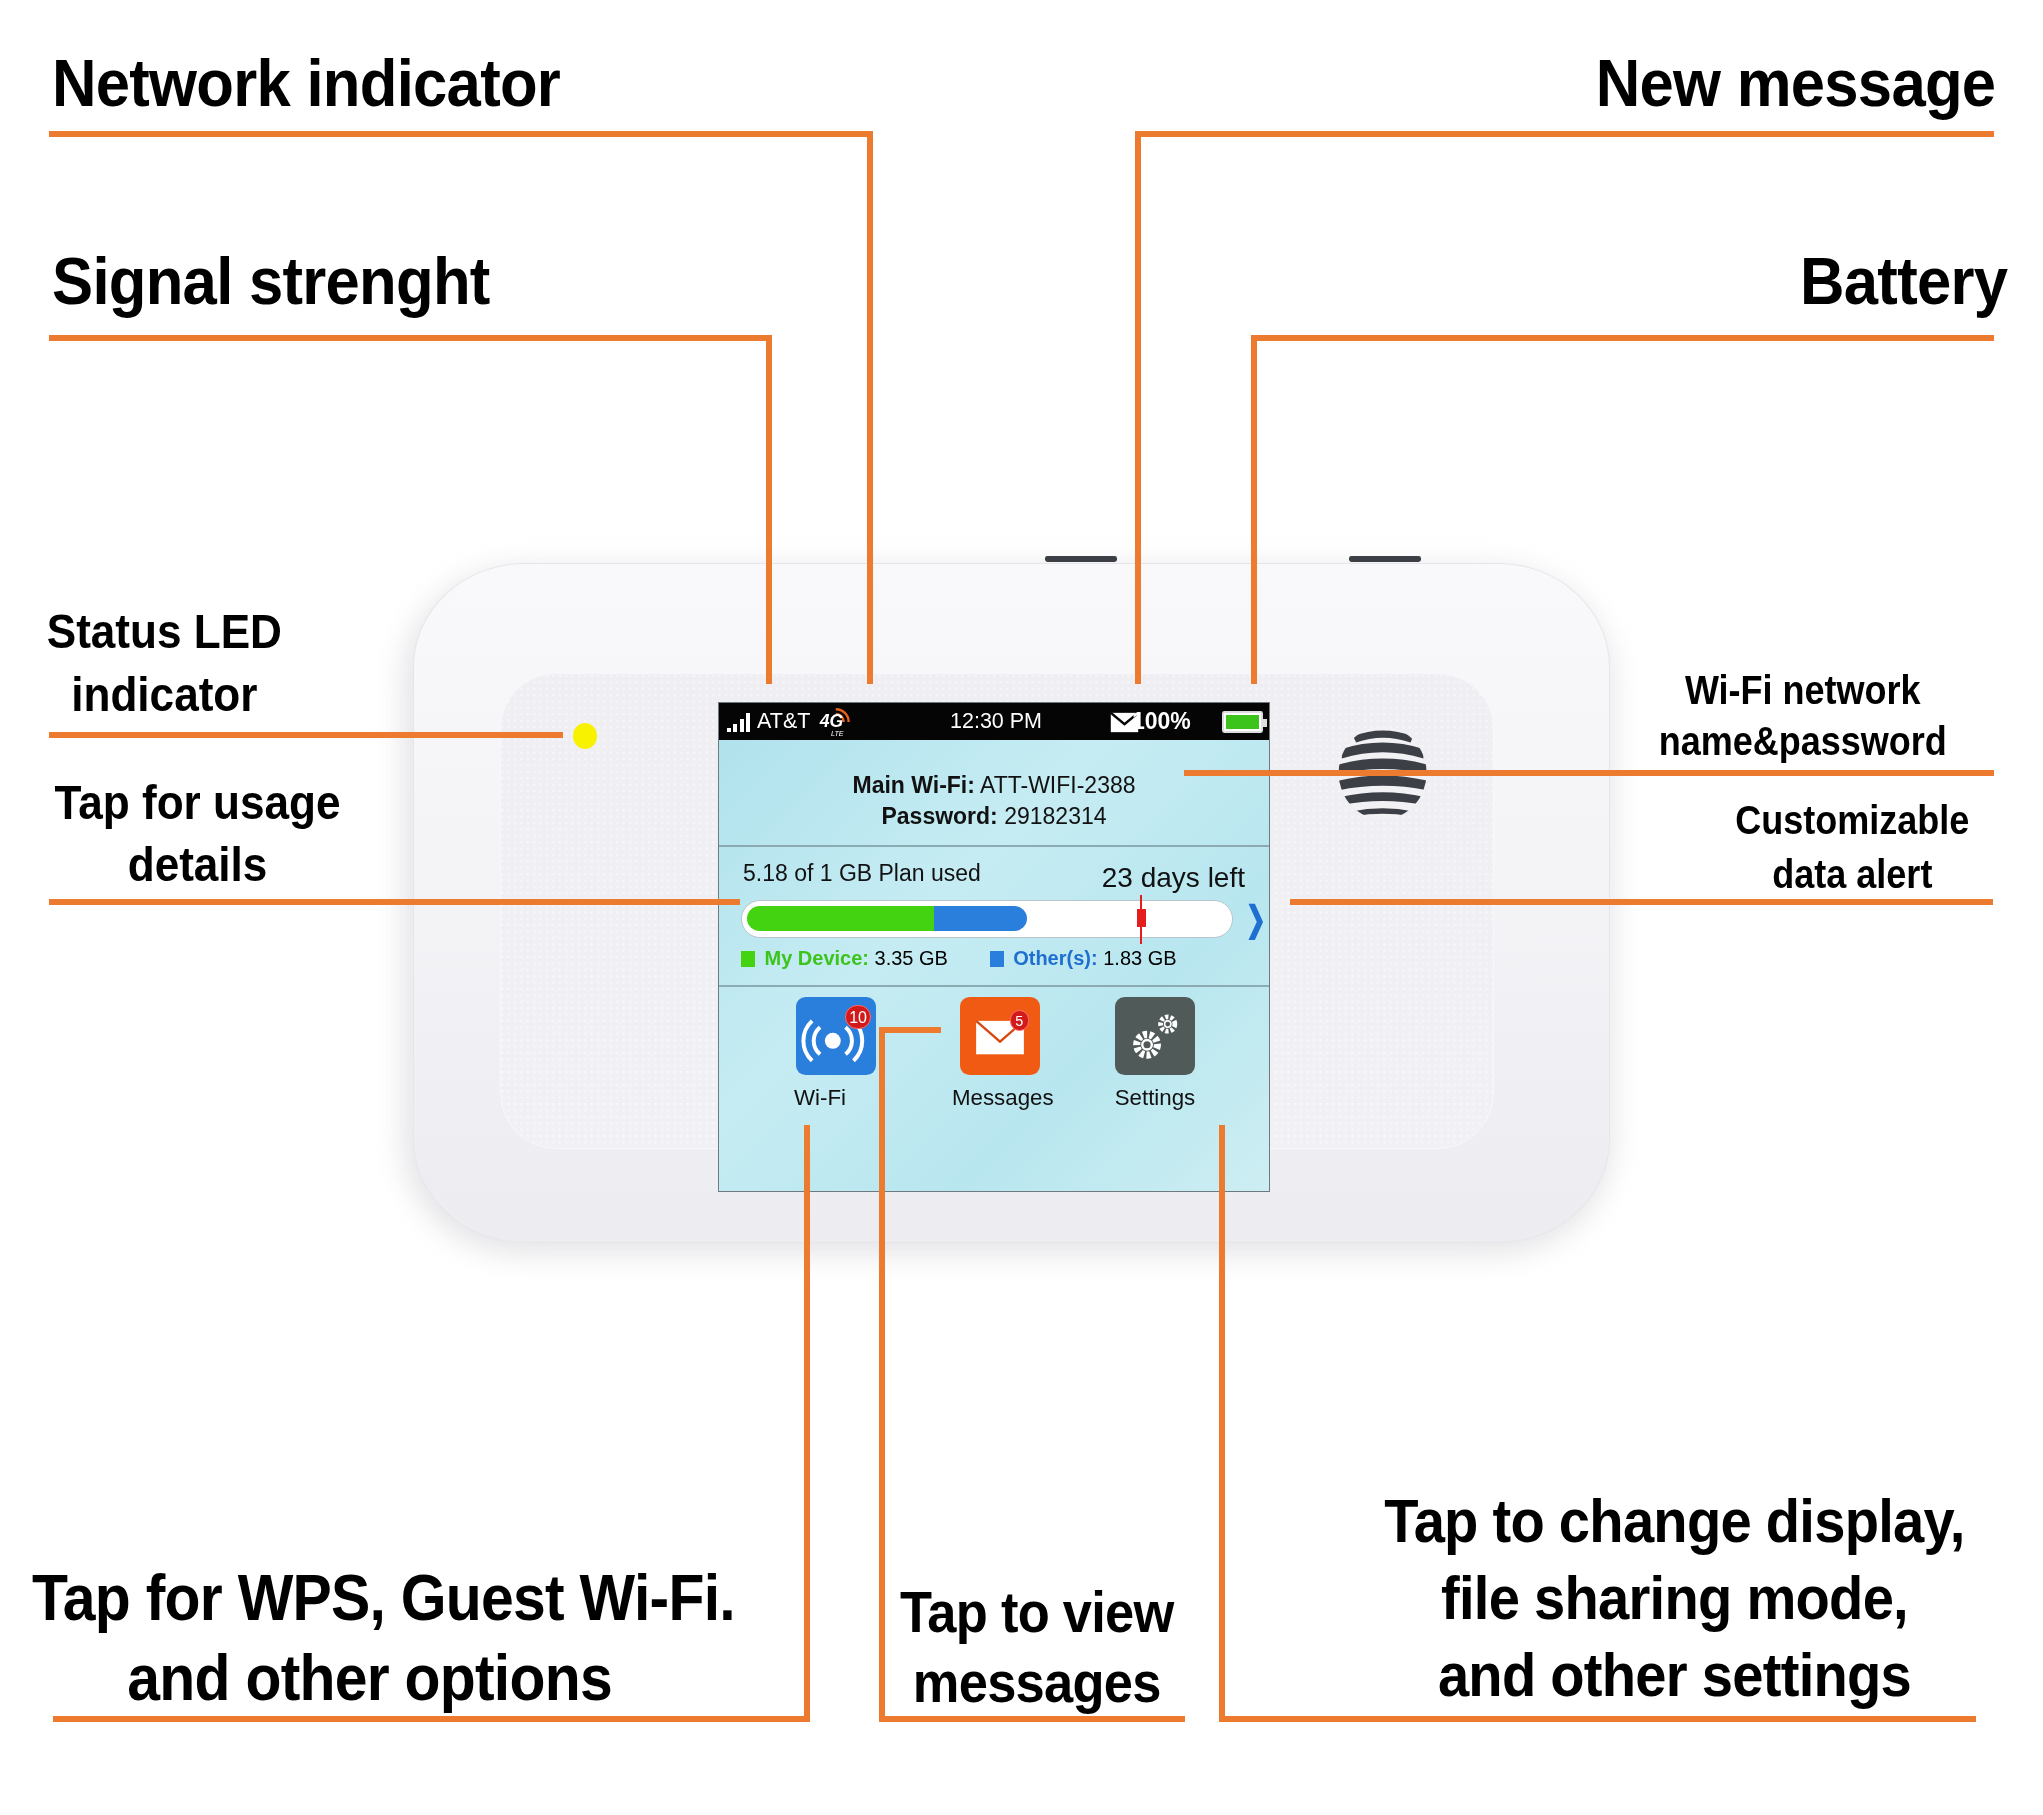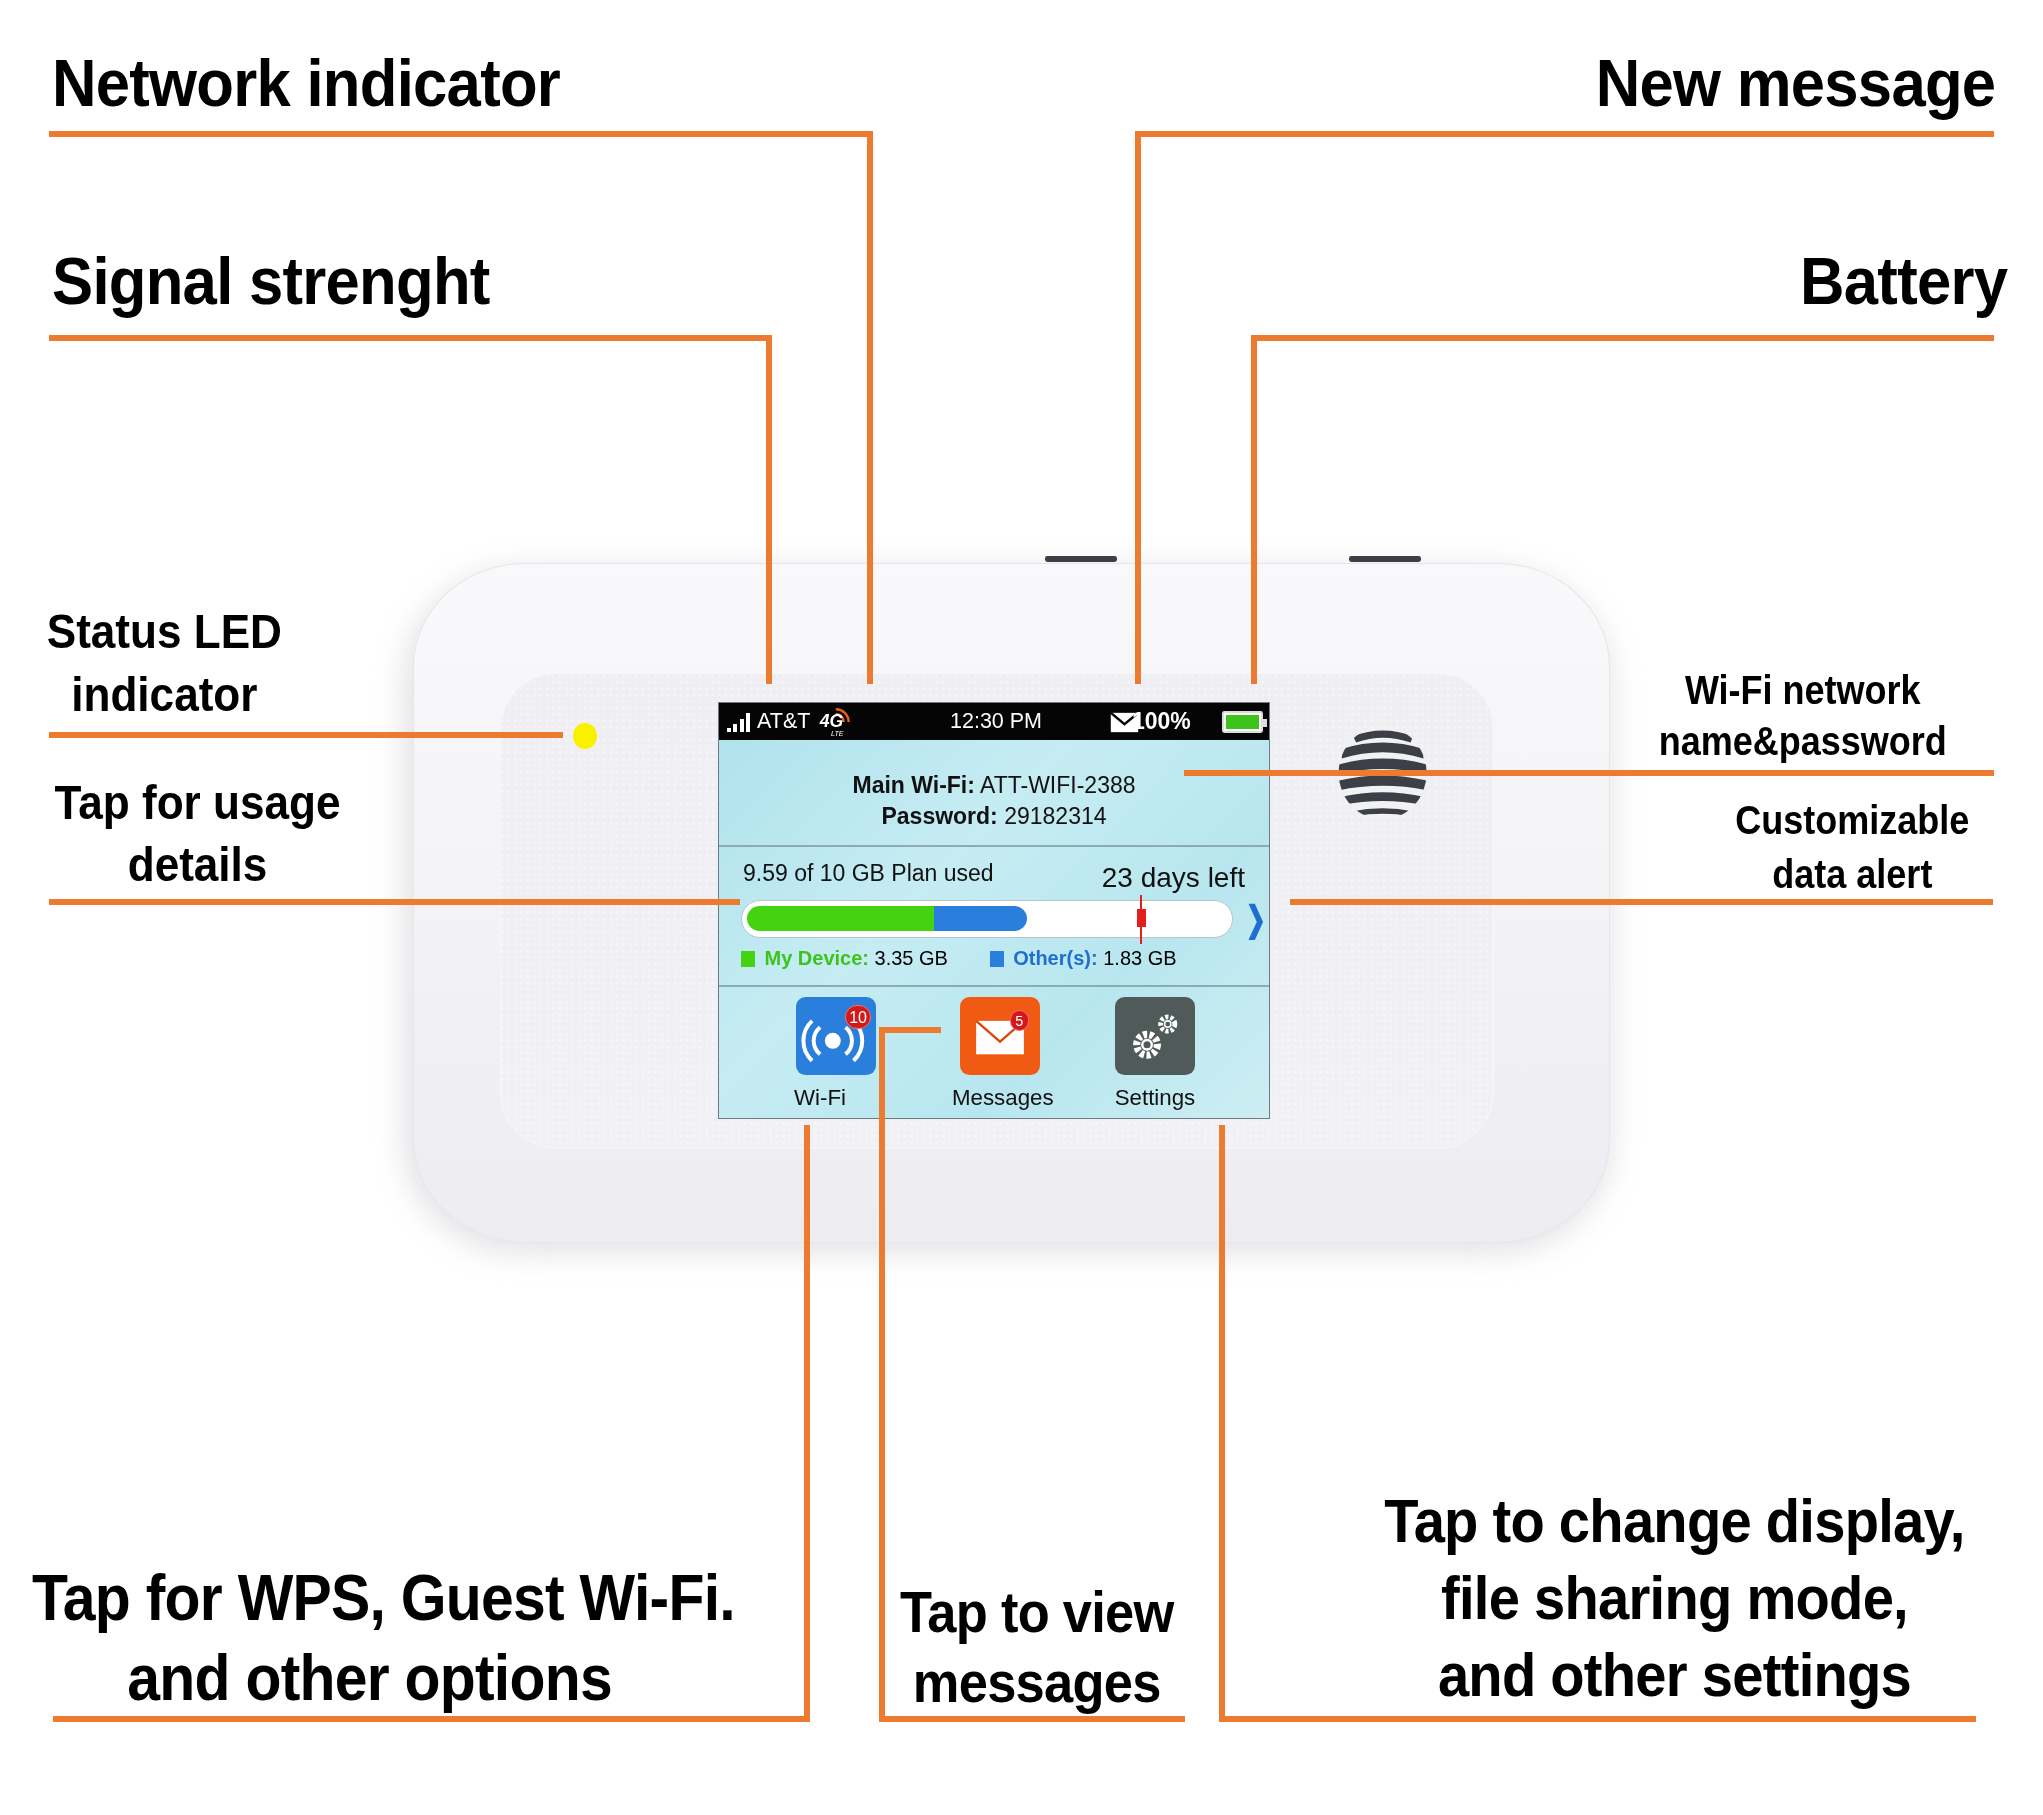--- a/index.html
+++ b/index.html
@@ -55,21 +55,21 @@
   .led {
     position: absolute; left: 573px; top: 723px; width: 24px; height: 25.5px;
     border-radius: 50%; background: #f8f200;
   }
 
   
   .globe { position: absolute; left: 1337px; top: 725px; width: 92px; height: 96px; }
 
   
   .screen {
-    position: absolute; left: 718px; top: 702px; width: 552px; height: 417px;
+    position: absolute; left: 718px; top: 702px; width: 552px; height: 490px;
     background: linear-gradient(135deg, #aee1ec 0%, #c6ecf3 40%, #b8e6ef 70%, #cdeef3 100%);
     border: 1.6px solid #6e7a80;
     overflow: hidden;
     font-family: "Liberation Sans", sans-serif;
   }
   .statusbar {
     position: absolute; left: 0; top: 0; width: 100%; height: 37px;
     background: #050505; color: #fff;
   }
   .sb-item { position: absolute; top: 6.4px; font-size: 21.5px; color: #fff; white-space: nowrap; }
@@ -210,21 +210,21 @@
     <b>Main Wi-Fi:</b>
     <span>ATT-WIFI-2388</span>
   </div>
   <div class="wifi-info" style="top:100px;">
     <b>Password:</b>
     <span>29182314</span>
   </div>
 
   <div class="divider" style="top:142px;"></div>
 
-  <div class="plan">9.59 of 10 GB Plan used</div>
+  <div class="plan">5.18 of 1 GB Plan used</div>
   <div class="days">23 days left</div>
 
   <div class="bar-track">
     <div class="bar-green"></div>
     <div class="bar-blue"></div>
   </div>
   <div class="alert-marker"></div>
   <div class="chevron">❯</div>
 
   <div class="legend" style="left:22.3px;">

